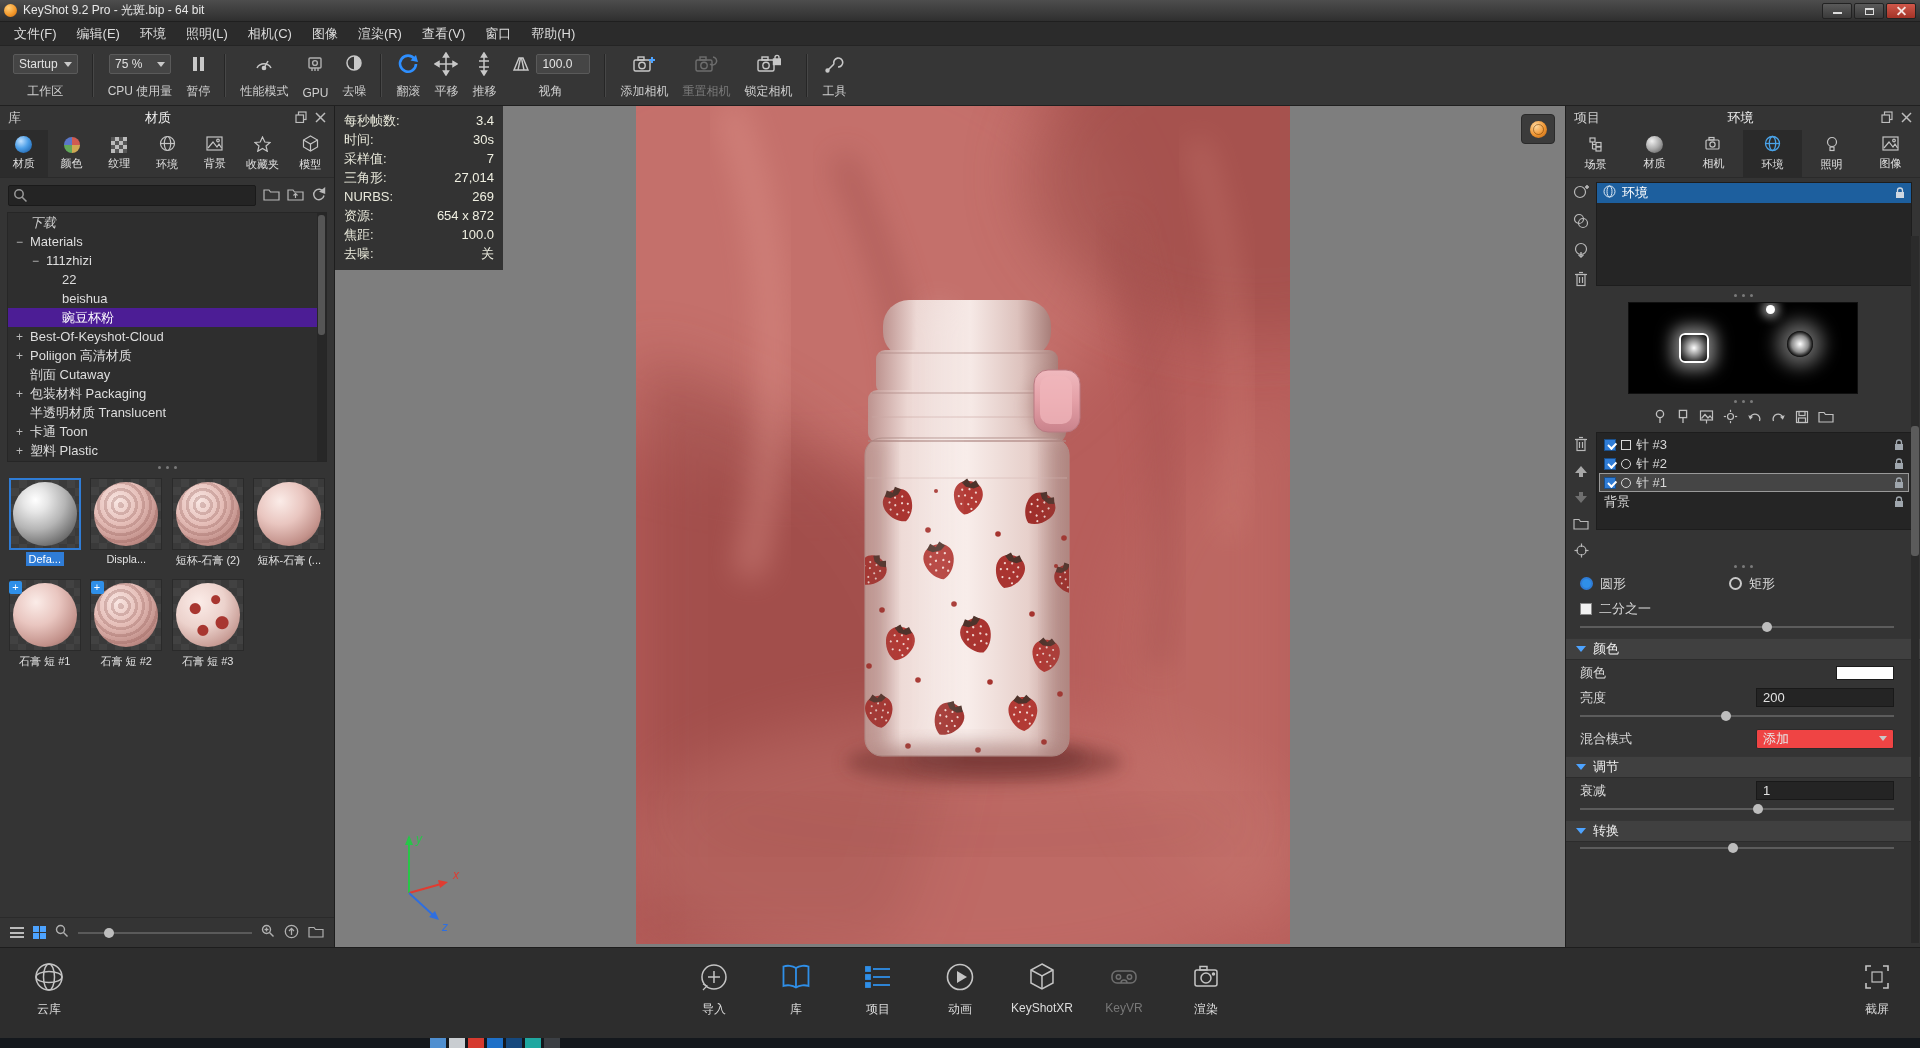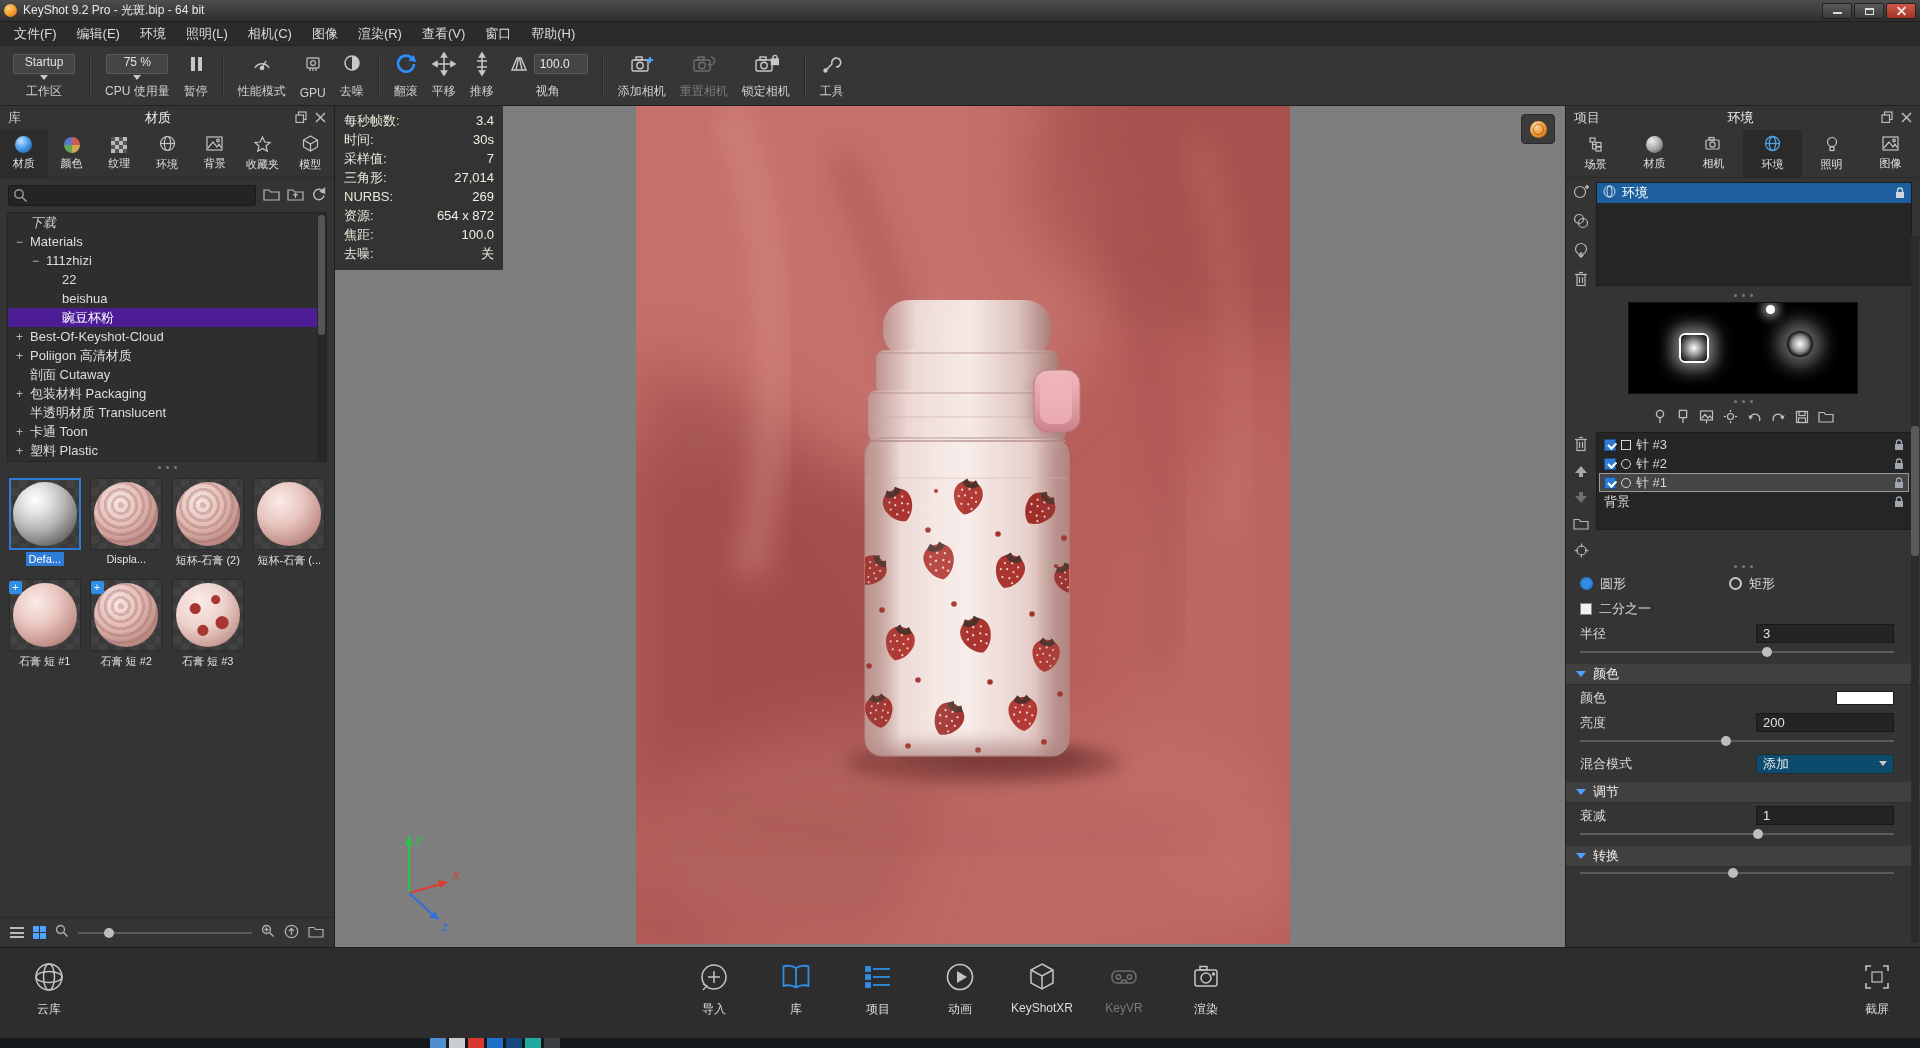--- a/index.html
+++ b/index.html
@@ -22,21 +22,21 @@
   .menubar { position:absolute; top:22px; left:0; right:0; height:24px; background:#2b2b2b; display:flex; align-items:center; padding-left:4px; border-bottom:1px solid #242424; }
   .menu-item { padding:0 10px; height:100%; display:flex; align-items:center; color:#dcdcdc; font-size:13px; cursor:default; }
 
   
   .toolbar { position:absolute; top:46px; left:0; right:0; height:60px; background:#363636; border-bottom:1px solid #202020; display:flex; align-items:stretch; padding:3px 6px; }
   .tb-sep { width:0; border-left:1px solid #262626; border-right:1px solid #474747; margin:5px 7px; }
   .tb-item { display:flex; flex-direction:column; align-items:center; justify-content:space-between; padding:2px 7px; }
   .tb-top { height:26px; display:flex; align-items:center; gap:4px; }
   .tb-label { font-size:12px; color:#cfcfcf; white-space:nowrap; }
   .tb-label.dim { color:#7a7a7a; }
-  .tb-select { min-width:62px; height:20px; background:#454545; border:1px solid #5a5a5a; border-radius:2px; display:flex; align-items:center; justify-content:space-between; gap:6px; padding:0 5px; font-size:12px; color:#e2e2e2;flex-direction:column; }
+  .tb-select { min-width:62px; height:20px; background:#454545; border:1px solid #5a5a5a; border-radius:2px; display:flex; align-items:center; justify-content:space-between; gap:6px; padding:0 5px; font-size:12px; color:#e2e2e2; }
   .caret { width:0; height:0; border-left:4px solid transparent; border-right:4px solid transparent; border-top:5px solid #c9c9c9; display:inline-block; }
   .tb-field { width:54px; height:20px; background:#454545; border:1px solid #5a5a5a; border-radius:2px; color:#e6e6e6; font-size:12px; padding:0 5px; font-family:"Liberation Sans",sans-serif; }
   .ticon { display:flex; align-items:center; justify-content:center; }
   .ticon svg { display:block; }
 
   
   .panel-header { height:24px; display:flex; align-items:center; padding:0 8px; gap:6px; }
   .ph-corner { font-size:13px; color:#cfcfcf; }
   .ph-title { flex:1; text-align:center; font-size:13px; color:#efefef; }
   .ph-icons { display:flex; gap:8px; align-items:center; }
@@ -129,21 +129,21 @@
   .radio { width:13px; height:13px; border-radius:50%; border:2px solid #c9c9c9; display:inline-block; }
   .radio.checked { border:2px solid #2f7cd6; background:#2f8fe8; }
   .frow { display:flex; align-items:center; justify-content:space-between; height:25px; padding:0 26px 0 14px; font-size:13px; }
   .ffield { width:138px; height:19px; background:#242424; border:1px solid #191919; color:#e2e2e2; font-size:13px; padding:0 6px; font-family:"Liberation Sans",sans-serif; }
   .srow { height:12px; margin:0 26px 4px 14px; position:relative; }
   .srow::before { content:""; position:absolute; left:0; right:0; top:5px; height:2px; background:#5c5c5c; }
   .shandle { position:absolute; top:1px; width:10px; height:10px; border-radius:50%; background:#bdbdbd; }
   .sect { height:22px; background:#404040; border-top:1px solid #353535; border-bottom:1px solid #2c2c2c; display:flex; align-items:center; gap:7px; padding:0 10px; margin-top:5px; font-size:13px; color:#f0f0f0; }
   .chev { width:0; height:0; border-left:5px solid transparent; border-right:5px solid transparent; border-top:6px solid #4da3ff; display:inline-block; }
   .swatch { width:58px; height:14px; background:#ffffff; border:1px solid #1c1c1c; }
-  .dd { width:138px; height:20px; background:#0c4a6e; border:1px solid #2b2b2b; border-radius:2px; display:flex; align-items:center; justify-content:space-between; padding:0 6px; font-size:13px; color:#e6e6e6; }
+  .dd { width:138px; height:20px; background:#ef4444; border:1px solid #2b2b2b; border-radius:2px; display:flex; align-items:center; justify-content:space-between; padding:0 6px; font-size:13px; color:#e6e6e6; }
   .proj-scroll { position:absolute; right:1px; top:130px; bottom:4px; width:8px; background:#2b2b2b; }
   .proj-thumb { position:absolute; right:0; top:190px; width:8px; height:130px; background:#5b5b5b; border-radius:3px; }
 
   
   .dock { position:absolute; top:947px; left:0; right:0; height:97px; background:#2d2d2d; border-top:1px solid #1d1d1d; }
   .dock-center { position:absolute; left:50%; transform:translateX(-50%); top:8px; display:flex; gap:20px; }
   .dock-item { display:flex; flex-direction:column; align-items:center; gap:3px; min-width:62px; }
   .dock-icon { width:42px; height:42px; display:flex; align-items:center; justify-content:center; }
   .dock-label { font-size:12px; color:#dcdcdc; }
   .dock-item.disabled .dock-label { color:#787878; }
@@ -1003,24 +1003,20 @@
     <div class="shape-row">
       <span class="radio checked"></span>
       <span>圆形</span>
       <span class="radio" style="margin-left:96px"></span>
       <span>矩形</span>
     </div>
     <div class="check-row">
       <span class="cbx empty"></span>
       <span>二分之一</span>
     </div>
-    <div class="frow">
-      <span>半径</span>
-      <input class="ffield" value="3" style="">
-    </div>
     <div class="srow">
         <i class="shandle" style="left:58%"></i>
       </div>
 
     <div class="sect">
         <i class="chev"></i>
         <span>颜色</span>
       </div>
     <div class="frow">
       <span>颜色</span>

